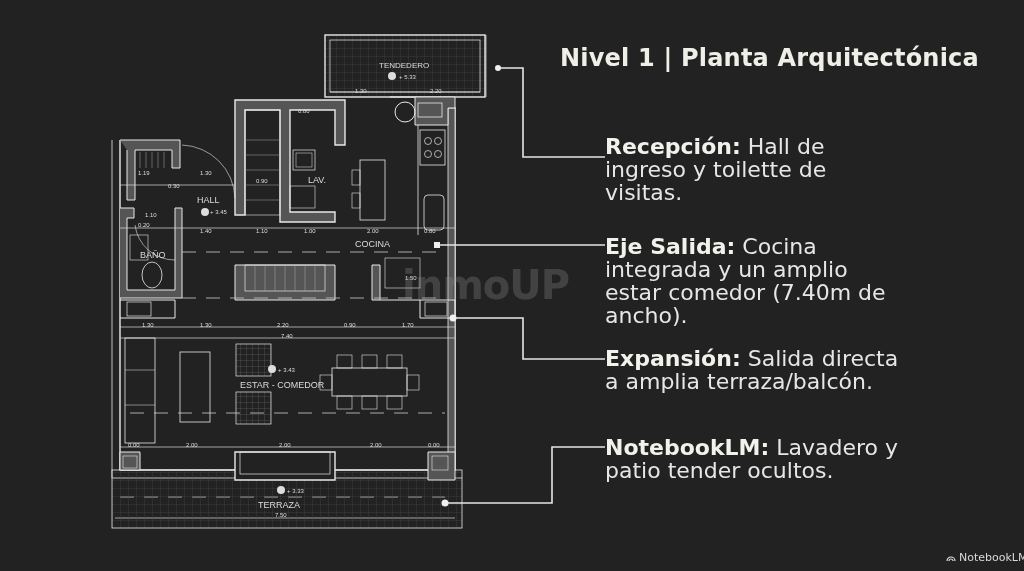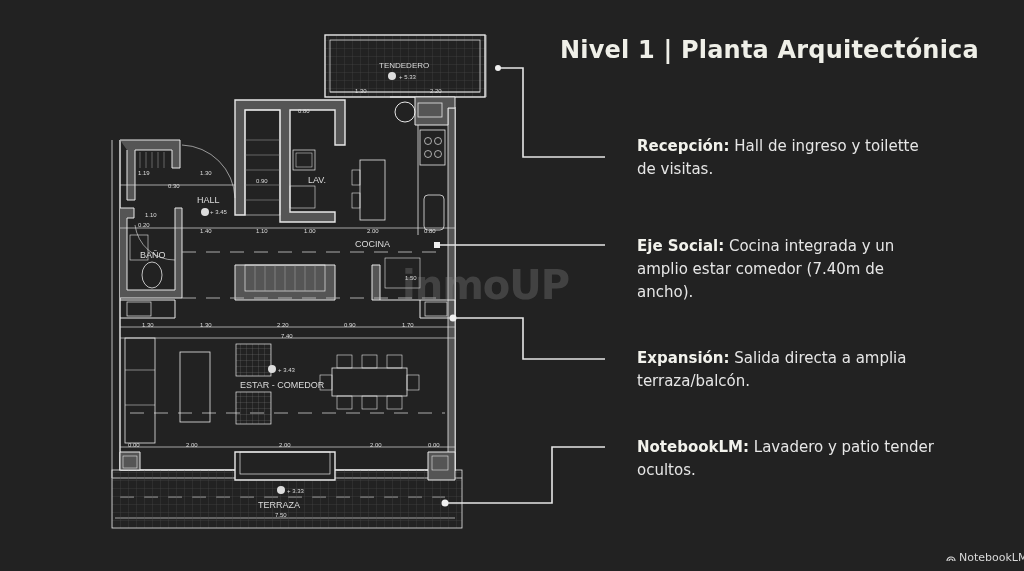--- a/index.html
+++ b/index.html
@@ -1,19 +1,19 @@
 <!DOCTYPE html>
 <html><head>
 <meta charset="utf-8">
 <style>
   html, body { margin:0; padding:0; }
   body { width:1024px; height:571px; background:#222222; position:relative; overflow:hidden;
          font-family:"DejaVu Sans", sans-serif; color:#ececec; }
-  .title { position:absolute; left:560px; top:36px; font-size:24px; font-weight:bold; color:#efefe8; letter-spacing:0.2px; white-space:nowrap; }
-  .callout { position:absolute; left:637px; font-size:15px; line-height:23px; color:#e6e6e6; width:300px; }
+  .title { position:absolute; left:560px; top:44px; font-size:24px; font-weight:bold; color:#efefe8; letter-spacing:0.2px; white-space:nowrap; }
+  .callout { position:absolute; left:605px; font-size:22px; line-height:23px; color:#e6e6e6; width:300px; }
   .callout b { color:#f2f2ec; font-weight:bold; }
   .plan { position:absolute; left:0; top:0; }
   .watermark { position:absolute; left:402px; top:262px; font-size:40px; font-weight:bold; color:rgba(150,150,150,0.28); letter-spacing:-1px; }
   .brand { position:absolute; left:946px; top:551px; font-size:11px; color:#d8d8d8; white-space:nowrap; }
   .brand .ico { display:inline-block; width:10px; height:8px; margin-right:3px; }
   svg text { font-family:"Liberation Sans", sans-serif; }
 </style>
 </head>
 <body>
 
@@ -208,21 +208,21 @@
 <div class="watermark">
   <span>inmoUP</span>
 </div>
 
 <div class="title">Nivel 1 | Planta Arquitectónica</div>
 
 <div class="callout" style="top:135px">
   <b>Recepción:</b> <span>Hall de ingreso y toilette de visitas.</span>
 </div>
 <div class="callout" style="top:235px">
-  <b>Eje Social:</b> <span>Cocina integrada y un amplio estar comedor (7.40m de ancho).</span>
+  <b>Eje Salida:</b> <span>Cocina integrada y un amplio estar comedor (7.40m de ancho).</span>
 </div>
 <div class="callout" style="top:347px">
   <b>Expansión:</b> <span>Salida directa a amplia terraza/balcón.</span>
 </div>
 <div class="callout" style="top:436px">
   <b>NotebookLM:</b> <span>Lavadero y patio tender ocultos.</span>
 </div>
 
 <div class="brand">
   <svg class="ico" viewBox="0 0 10 8" width="10" height="8">

